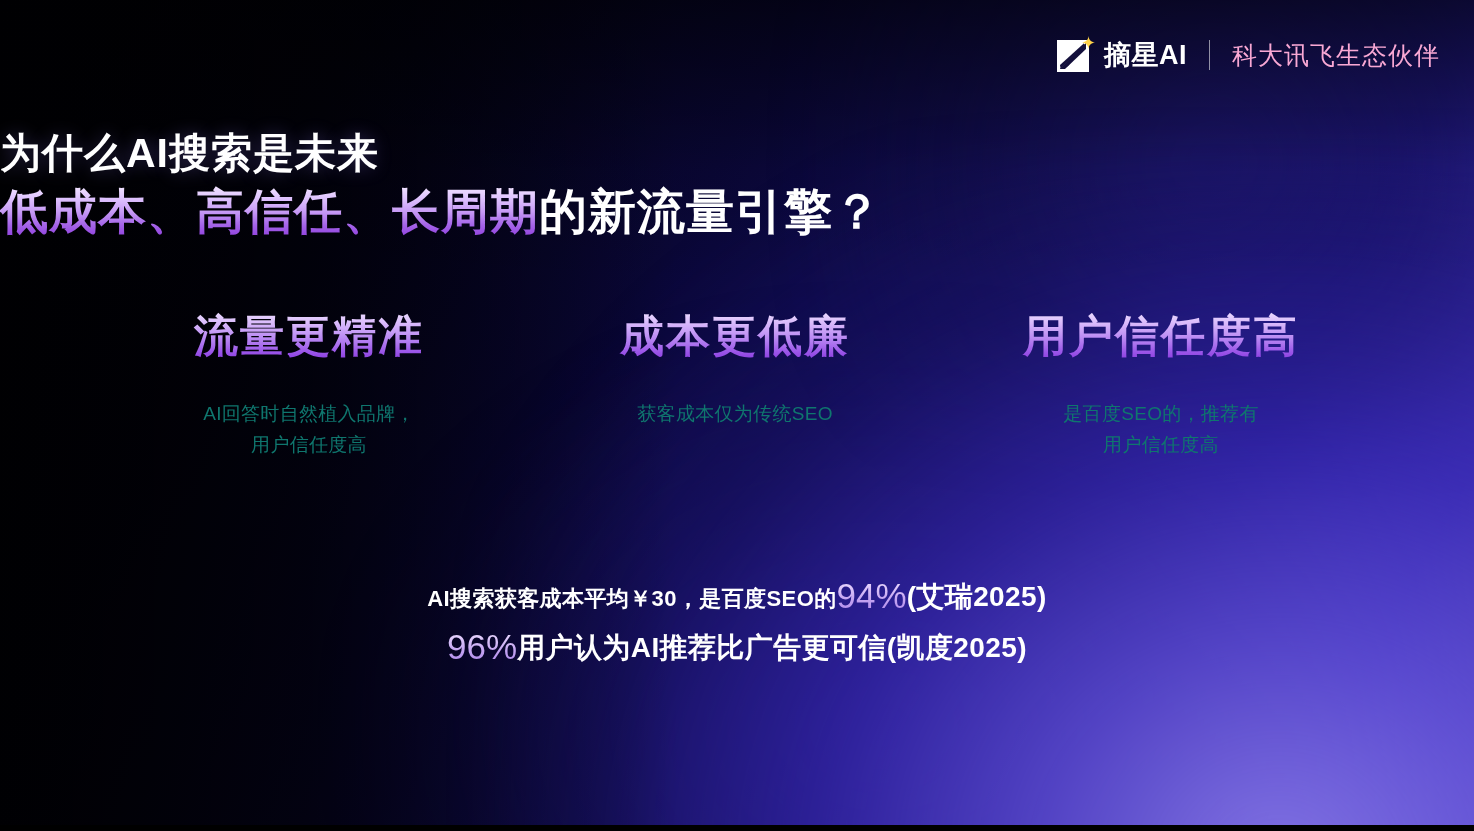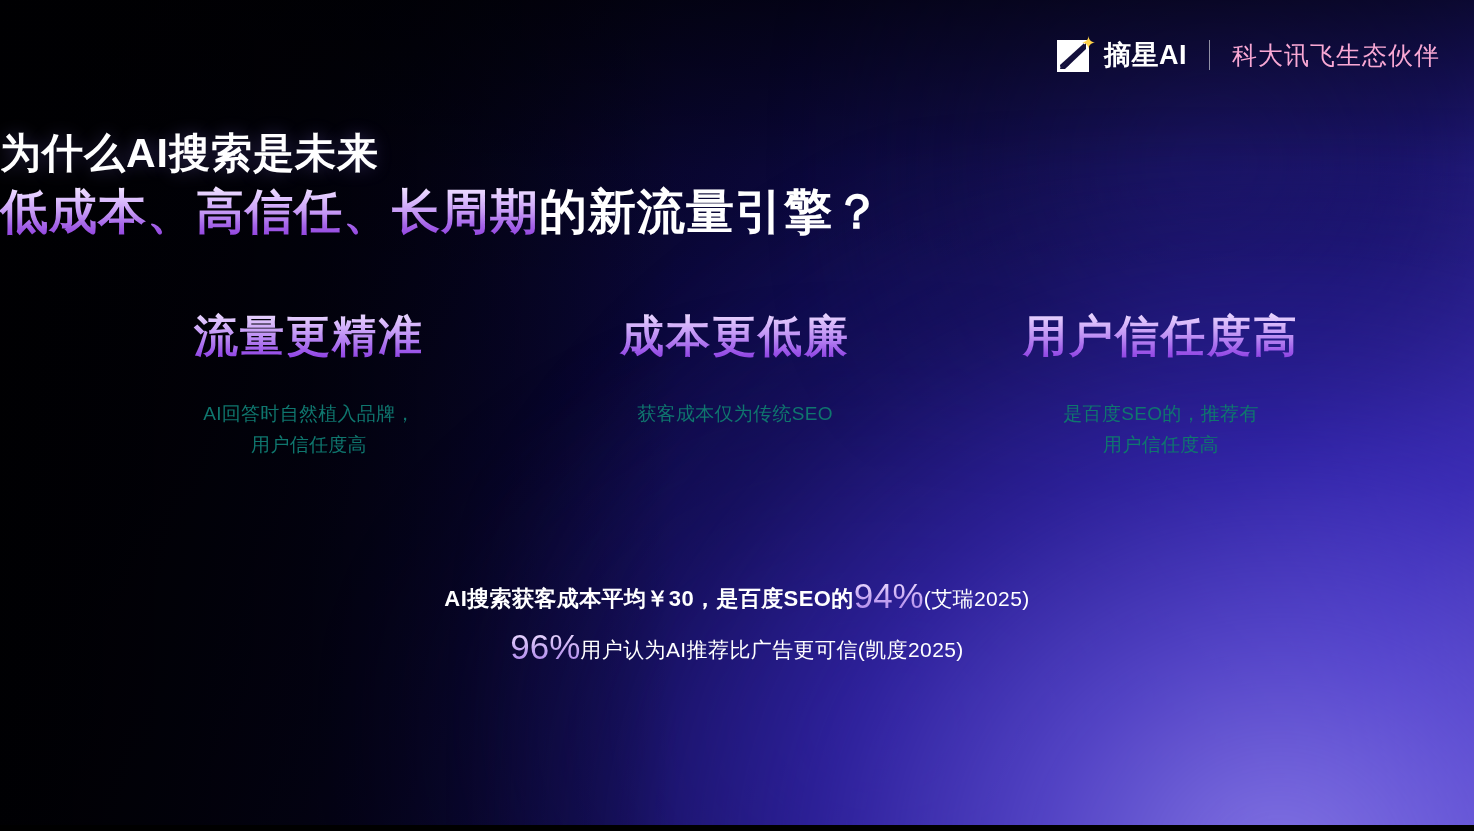--- a/index.html
+++ b/index.html
@@ -265,22 +265,22 @@
         #e0cbfb 26%,
         #c5a6f2 58%,
         #ab84ea 100%);
     -webkit-background-clip: text;
     background-clip: text;
     -webkit-text-fill-color: transparent;
     color: transparent;
     vertical-align: -2px;
   }
   .stat-suffix {
-    font-size: 21px;
-    font-weight: 400;
+    font-size: 28px;
+    font-weight: 700;
   }
 </style>
 </head>
 <body>
 
 <div class="slide">
 
   <div class="bg-base"></div>
   <div class="bg-glow-mid"></div>
   <div class="bg-glow-topright"></div>

